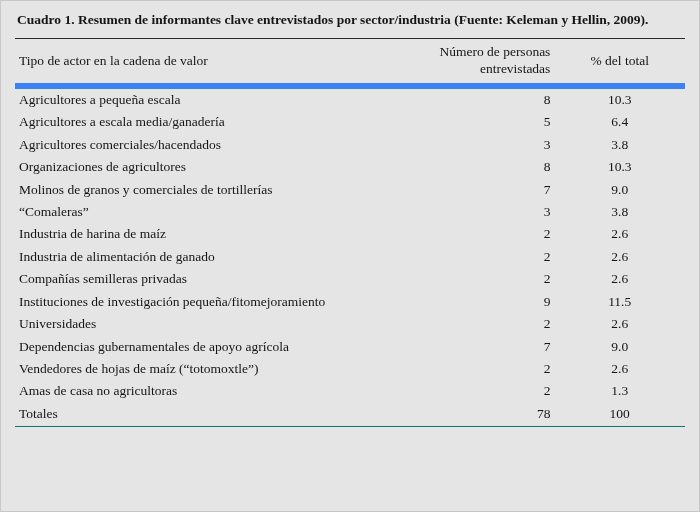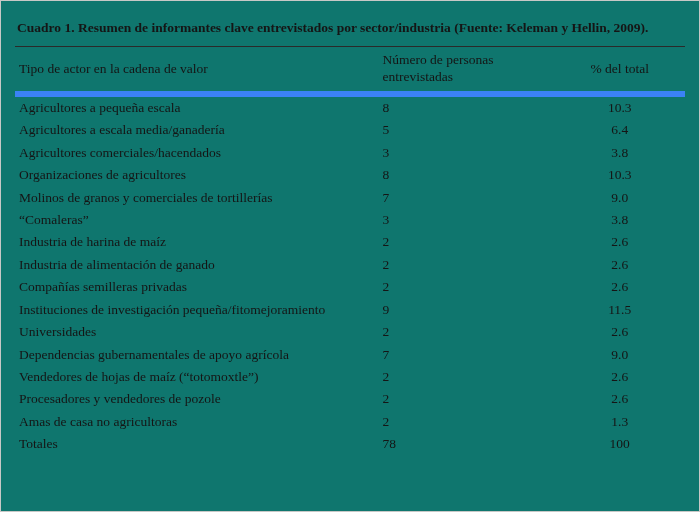--- a/index.html
+++ b/index.html
@@ -4,23 +4,23 @@
 <style>
   html, body {
     margin: 0;
     padding: 0;
     background: #ffffff;
   }
   .page {
     box-sizing: border-box;
     width: 700px;
     height: 512px;
-    background: #0f766e;
+    background: #e5e5e5;
     border: 1px solid #c8c8c6;
-    padding: 18px 14px 0 14px;
+    padding: 10px 14px 0 14px;
     font-family: "Liberation Serif", "DejaVu Serif", serif;
     color: #151515;
     overflow: hidden;
   }
   .caption {
     font-size: 13.5px;
     font-weight: bold;
     line-height: 1.35;
     text-align: justify;
     margin: 0 2px 9px 2px;
@@ -44,21 +44,21 @@
   table.data-table tbody {
     border-bottom: 1px solid #0f766e;
   }
   th.col-actor, td.col-actor {
     width: 55%;
     text-align: left;
     padding-left: 8px;
   }
   th.col-count, td.col-count {
     width: 26%;
-    text-align: left;
+    text-align: right;
     margin-top: 32px;
   }
   th.col-pct, td.col-pct {
     width: 19%;
     text-align: center;
   }
   table.data-table td {
     padding: 3.8px 4px;
     line-height: 1.1;
     white-space: nowrap;
@@ -139,25 +139,20 @@
           <td class="col-actor">Dependencias gubernamentales de apoyo agrícola</td>
           <td class="col-count">7</td>
           <td class="col-pct">9.0</td>
         </tr>
         <tr>
           <td class="col-actor">Vendedores de hojas de maíz (“totomoxtle”)</td>
           <td class="col-count">2</td>
           <td class="col-pct">2.6</td>
         </tr>
         <tr>
-          <td class="col-actor">Procesadores y vendedores de pozole</td>
-          <td class="col-count">2</td>
-          <td class="col-pct">2.6</td>
-        </tr>
-        <tr>
           <td class="col-actor">Amas de casa no agricultoras</td>
           <td class="col-count">2</td>
           <td class="col-pct">1.3</td>
         </tr>
         <tr>
           <td class="col-actor">Totales</td>
           <td class="col-count">78</td>
           <td class="col-pct">100</td>
         </tr>
       </tbody>

